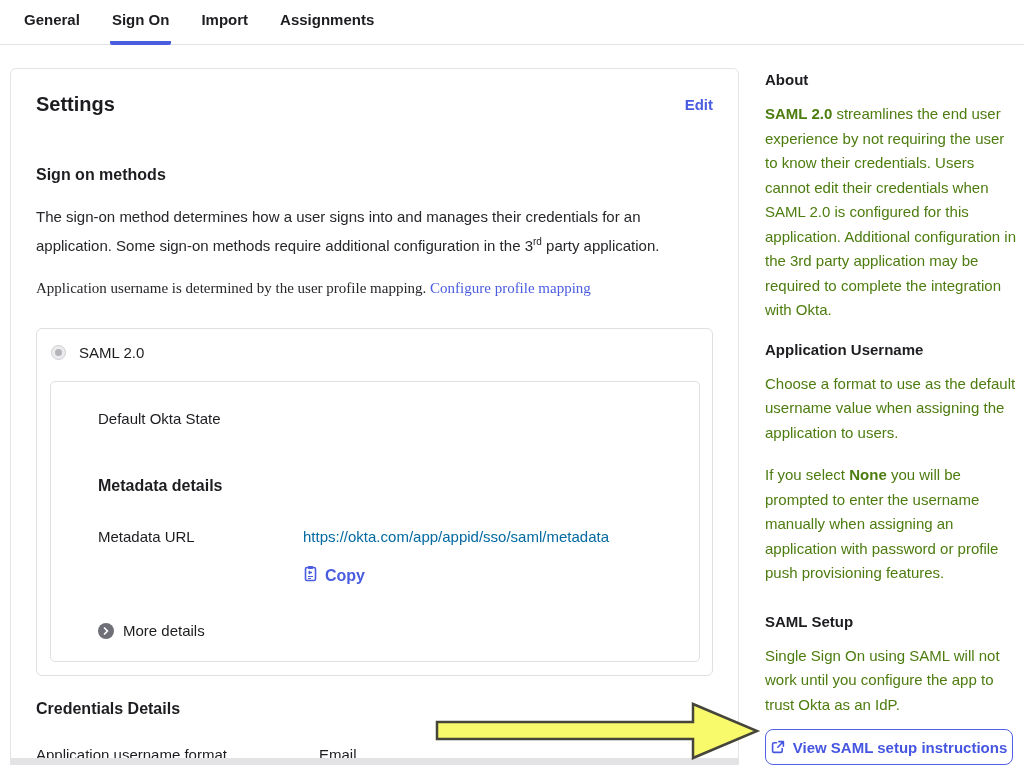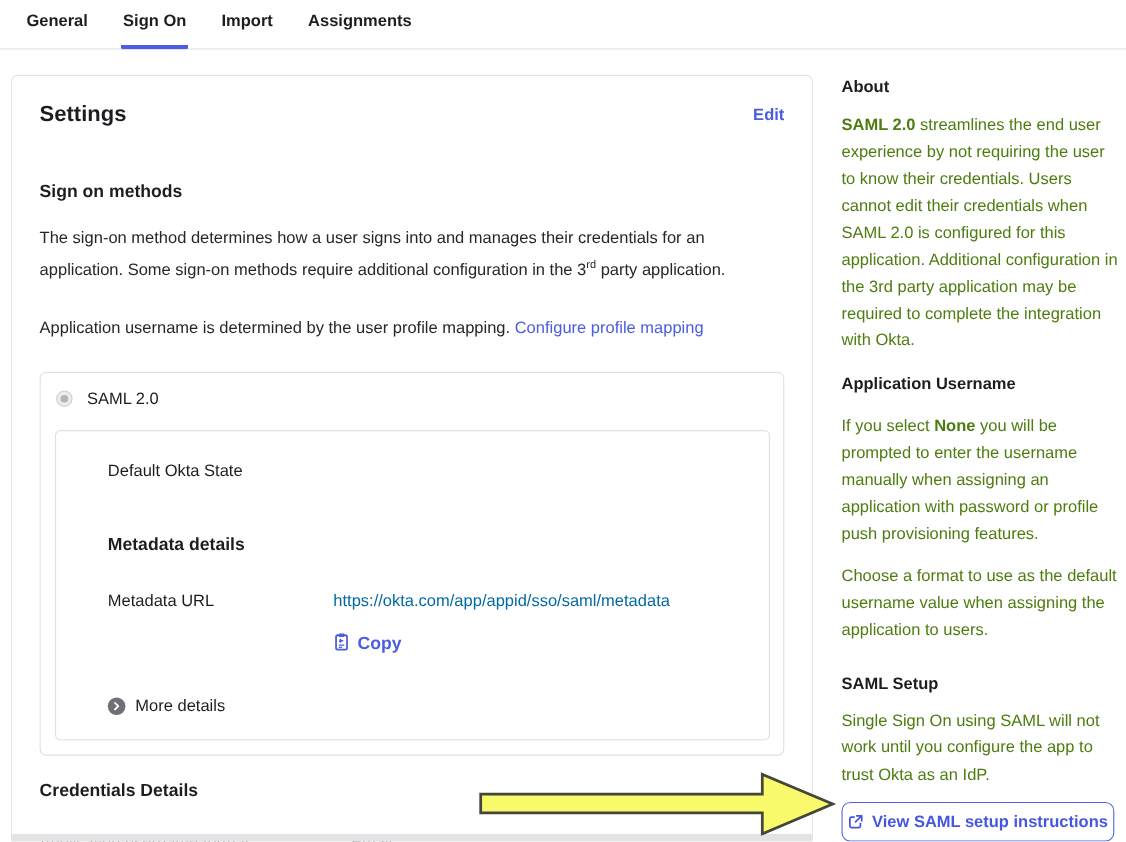--- a/index.html
+++ b/index.html
@@ -21,21 +21,21 @@
   .main{ display:flex; align-items:flex-start; }
   .left-col{ width:740px; flex:0 0 740px; }
   .card{ margin:23px 0 0 10px; width:729px; height:760px; border:1px solid var(--border);
     border-radius:6px; padding:0 25px; background:#fff; position:relative; }
   .card-head{ display:flex; justify-content:space-between; align-items:center; margin-top:24px; }
   .card-title{ font-size:20px; font-weight:700; }
   .link{ color:var(--accent); font-weight:700; font-size:15px; text-decoration:none; cursor:pointer; }
   .section-h{ font-size:16px; font-weight:700; margin-top:50px; }
   p.body{ font-size:15px; line-height:25px; color:#26262b; }
   .p1{ margin-top:20px; width:640px; }
-  .p2{ margin-top:28px; }
+  .p2{ margin-top:18px;font-family:Liberation Serif, serif; }
   sup{ font-size:10px; }
   
   .saml-box{ margin-top:27px; border:1px solid #dfe0e4; border-radius:6px; background:#fff; }
   .radio-row{ display:flex; align-items:center; gap:13px; padding:15px 14px; }
   .radio{ width:15px; height:15px; border-radius:50%; background:#ececee; border:1px solid #cfcfd3;
     position:relative; }
   .radio::after{ content:""; position:absolute; left:3px; top:3px; width:7px; height:7px;
     border-radius:50%; background:#b4b4b9; }
   .radio-label{ font-size:15px; }
   .inner-box{ margin:5px 12px 13px 13px; border:1px solid #e0e0e4; border-radius:5px;
@@ -145,22 +145,22 @@
 
       <div class="bottom-strip"></div>
     </div>
   </div>
 
   <div class="sidebar">
     <div class="side-h">About</div>
     <p class="side-p"><b>SAML 2.0</b><span> streamlines the end user experience by not requiring the user to know their credentials. Users cannot edit their credentials when SAML 2.0 is configured for this application. Additional configuration in the 3rd party application may be required to complete the integration with Okta.</span></p>
 
     <div class="side-h gap-lg">Application Username</div>
+    <p class="side-p">Choose a format to use as the default username value when assigning the application to users.</p>
     <p class="side-p" style="margin-top:18px;"><span>If you select </span><b>None</b><span> you will be prompted to enter the username manually when assigning an application with password or profile push provisioning features.</span></p>
-    <p class="side-p">Choose a format to use as the default username value when assigning the application to users.</p>
 
     <div class="side-h gap-md">SAML Setup</div>
     <p class="side-p">Single Sign On using SAML will not work until you configure the app to trust Okta as an IdP.</p>
 
     <button class="setup-btn">
       <span style="display:flex;">
         <svg width="14" height="14" viewBox="0 0 14 14" fill="none">
           <path d="M5.5 2.8 H3 C2.2 2.8 1.6 3.4 1.6 4.2 V11 C1.6 11.8 2.2 12.4 3 12.4 H9.8
                    C10.6 12.4 11.2 11.8 11.2 11 V8.5" stroke="#4656e0" stroke-width="1.6" stroke-linecap="round"></path>
           <path d="M7.8 1.6 H12.4 V6.2 M12.2 1.8 L6.8 7.2" stroke="#4656e0" stroke-width="1.6" stroke-linecap="round" stroke-linejoin="round"></path>

